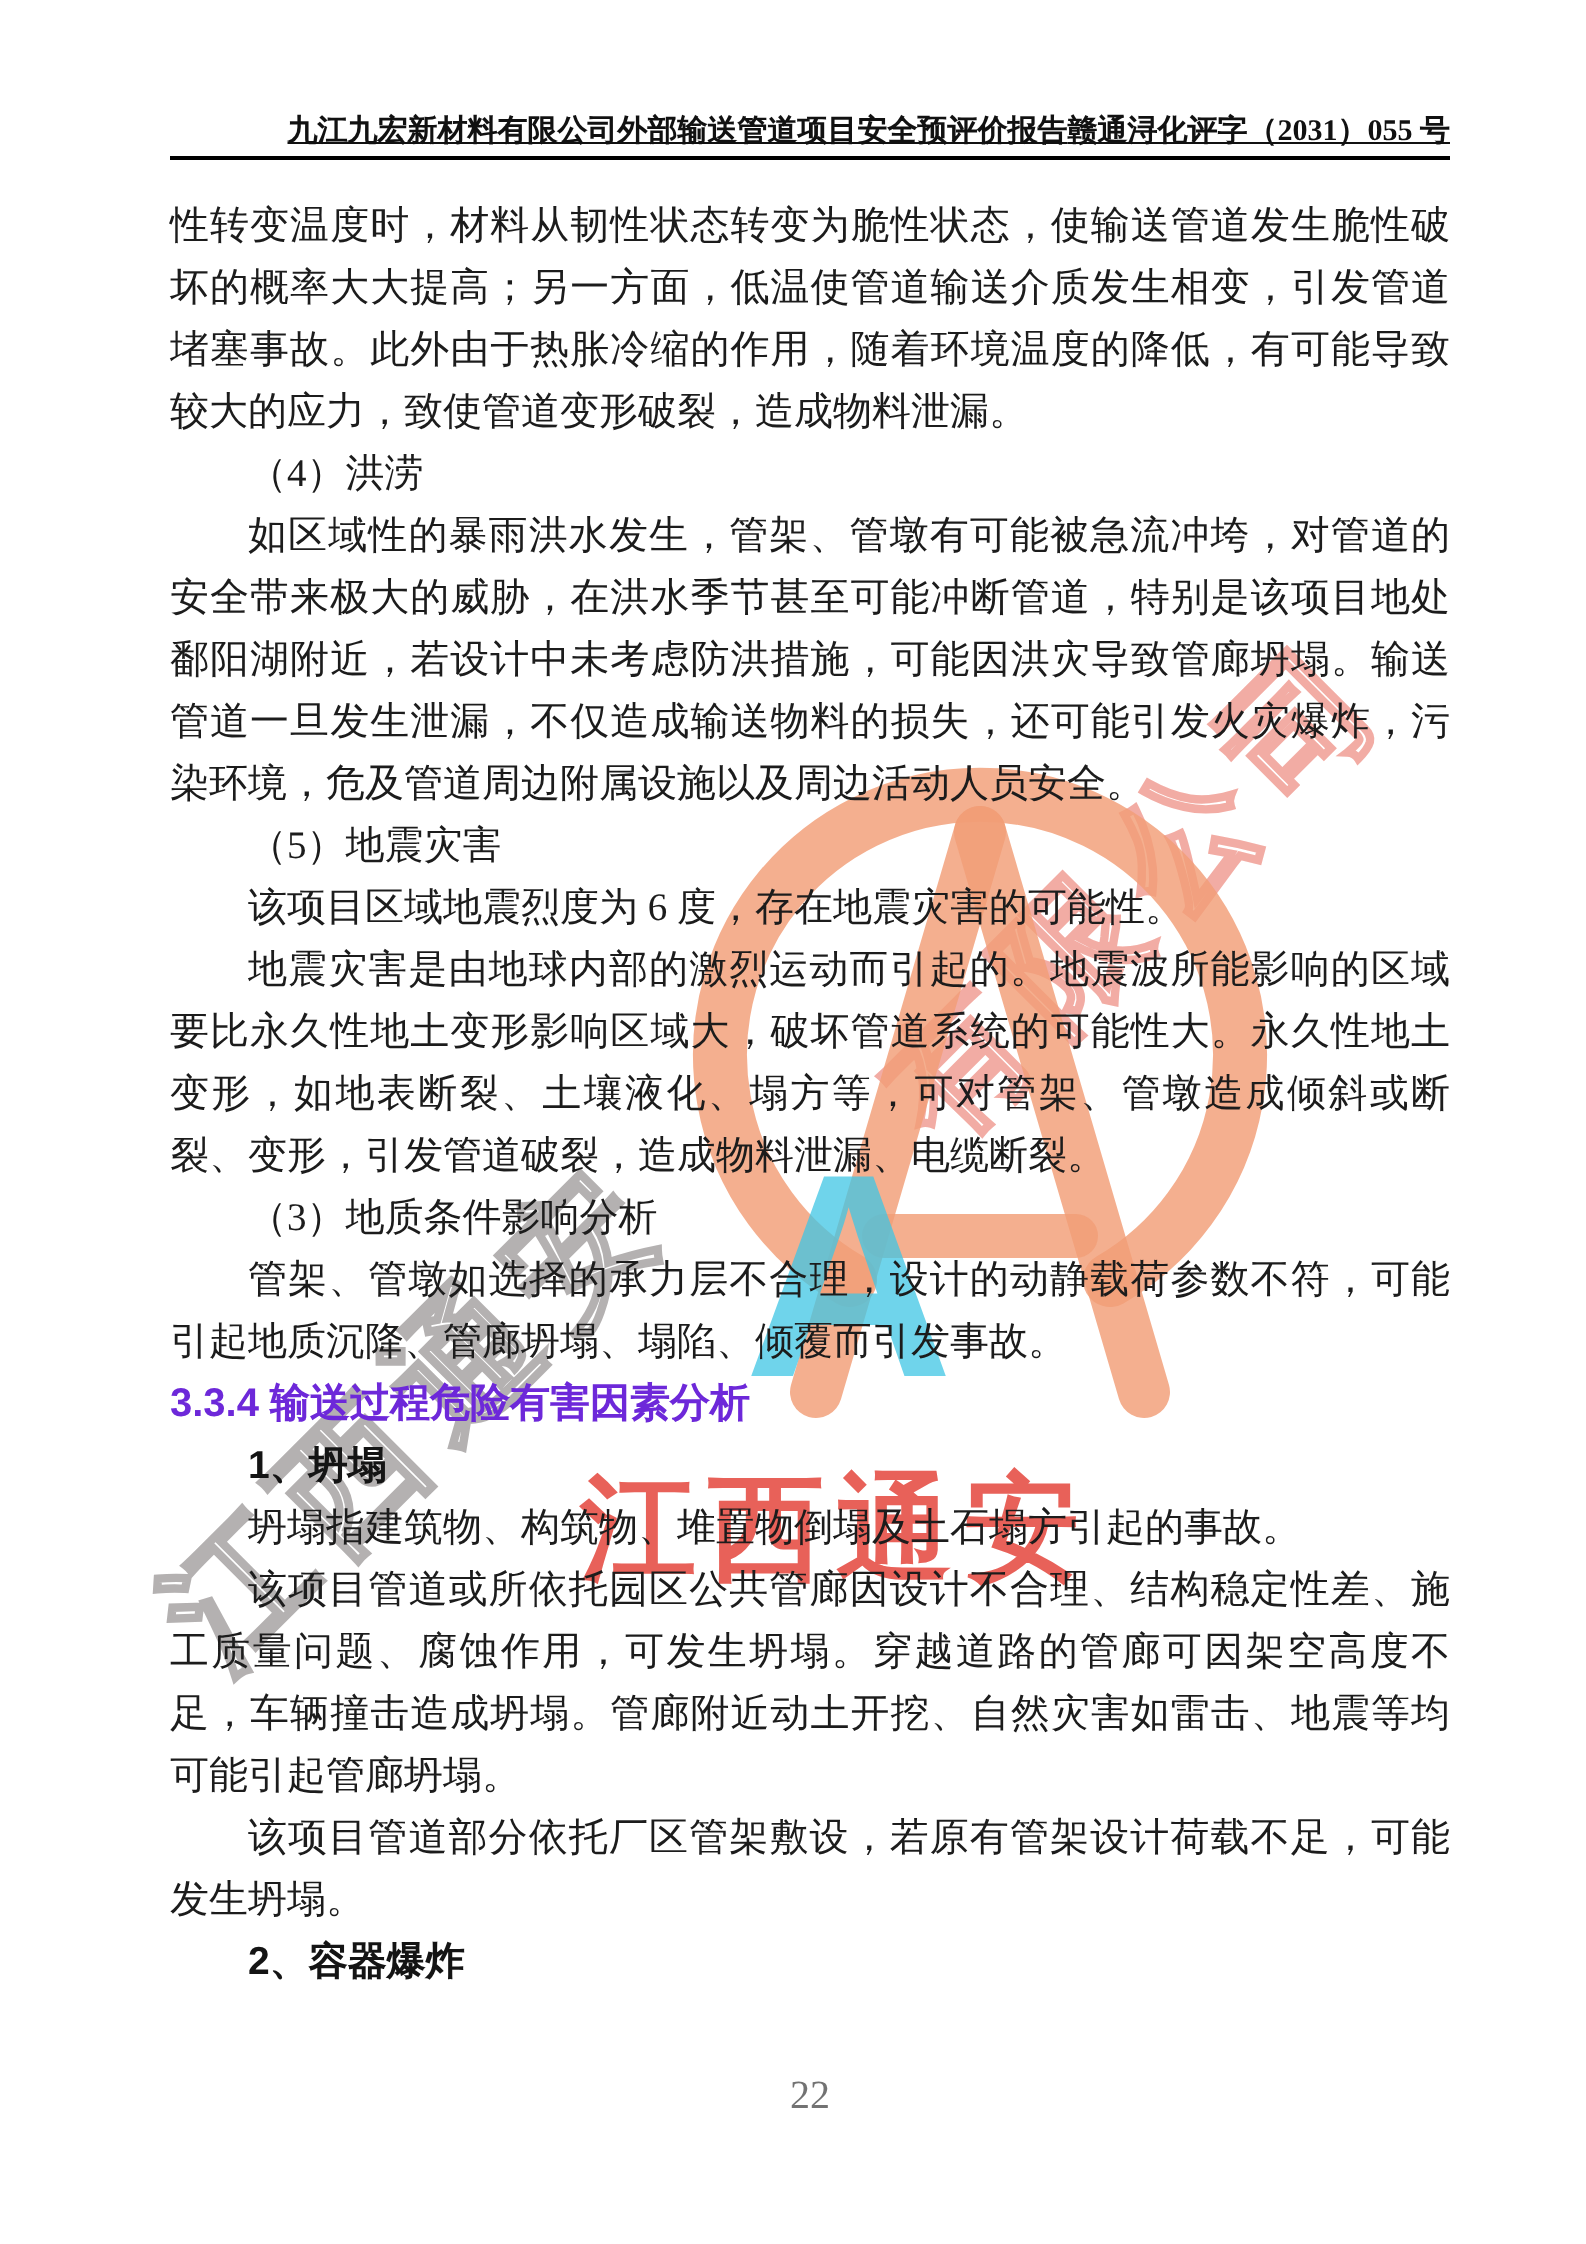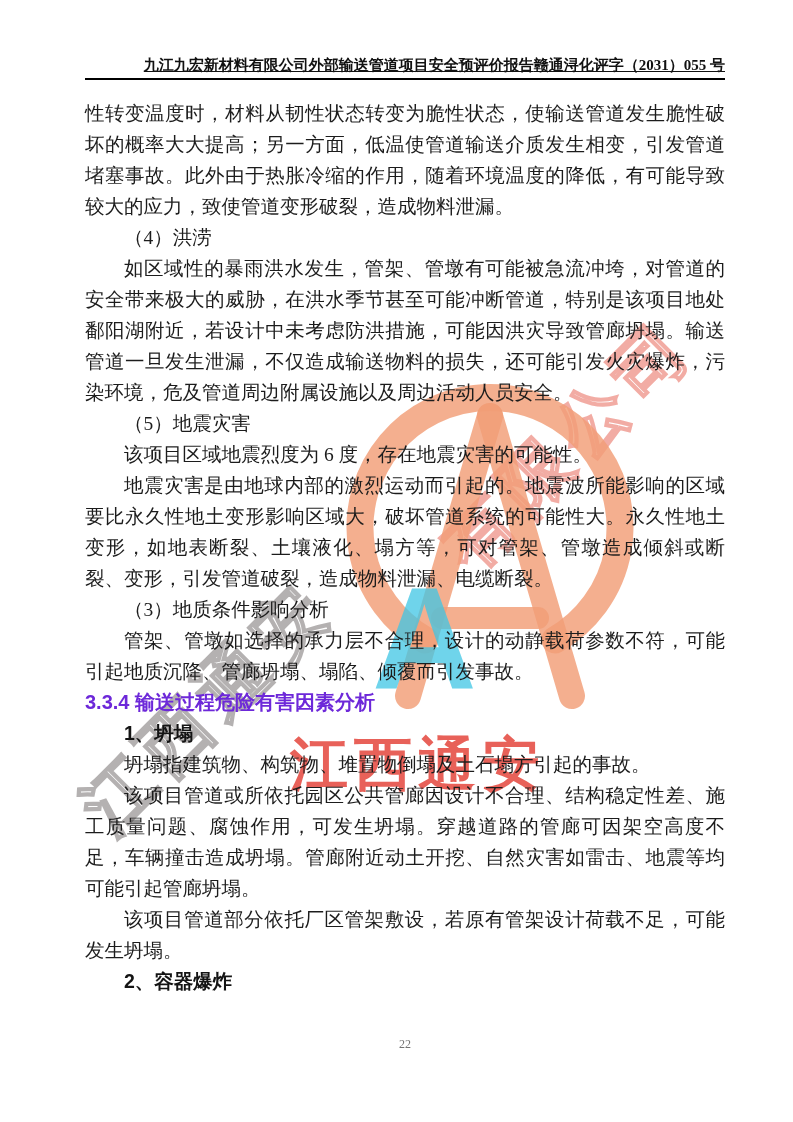--- a/index.html
+++ b/index.html
@@ -56,21 +56,21 @@
     font-weight:bold;font-size:20px;color:#6d28d9;
   }
   .sub{
     font-family:"Liberation Sans","DejaVu Sans",sans-serif;
     font-weight:bold;font-size:19.5px;color:#141414;
   }
 
   
   .footer{
     position:absolute;left:85px;top:1037px;width:640px;text-align:center;
-    font-size:12px;color:#737373;z-index:3;
+    font-size:20px;color:#737373;z-index:3;
   }
 </style>
 </head>
 <body>
 
 <div class="page">
 
   <div class="watermark">
     <div class="wm-diag wm-diag-dark">江西通安</div>
     <div class="wm-diag wm-diag-light">有限公司</div>

